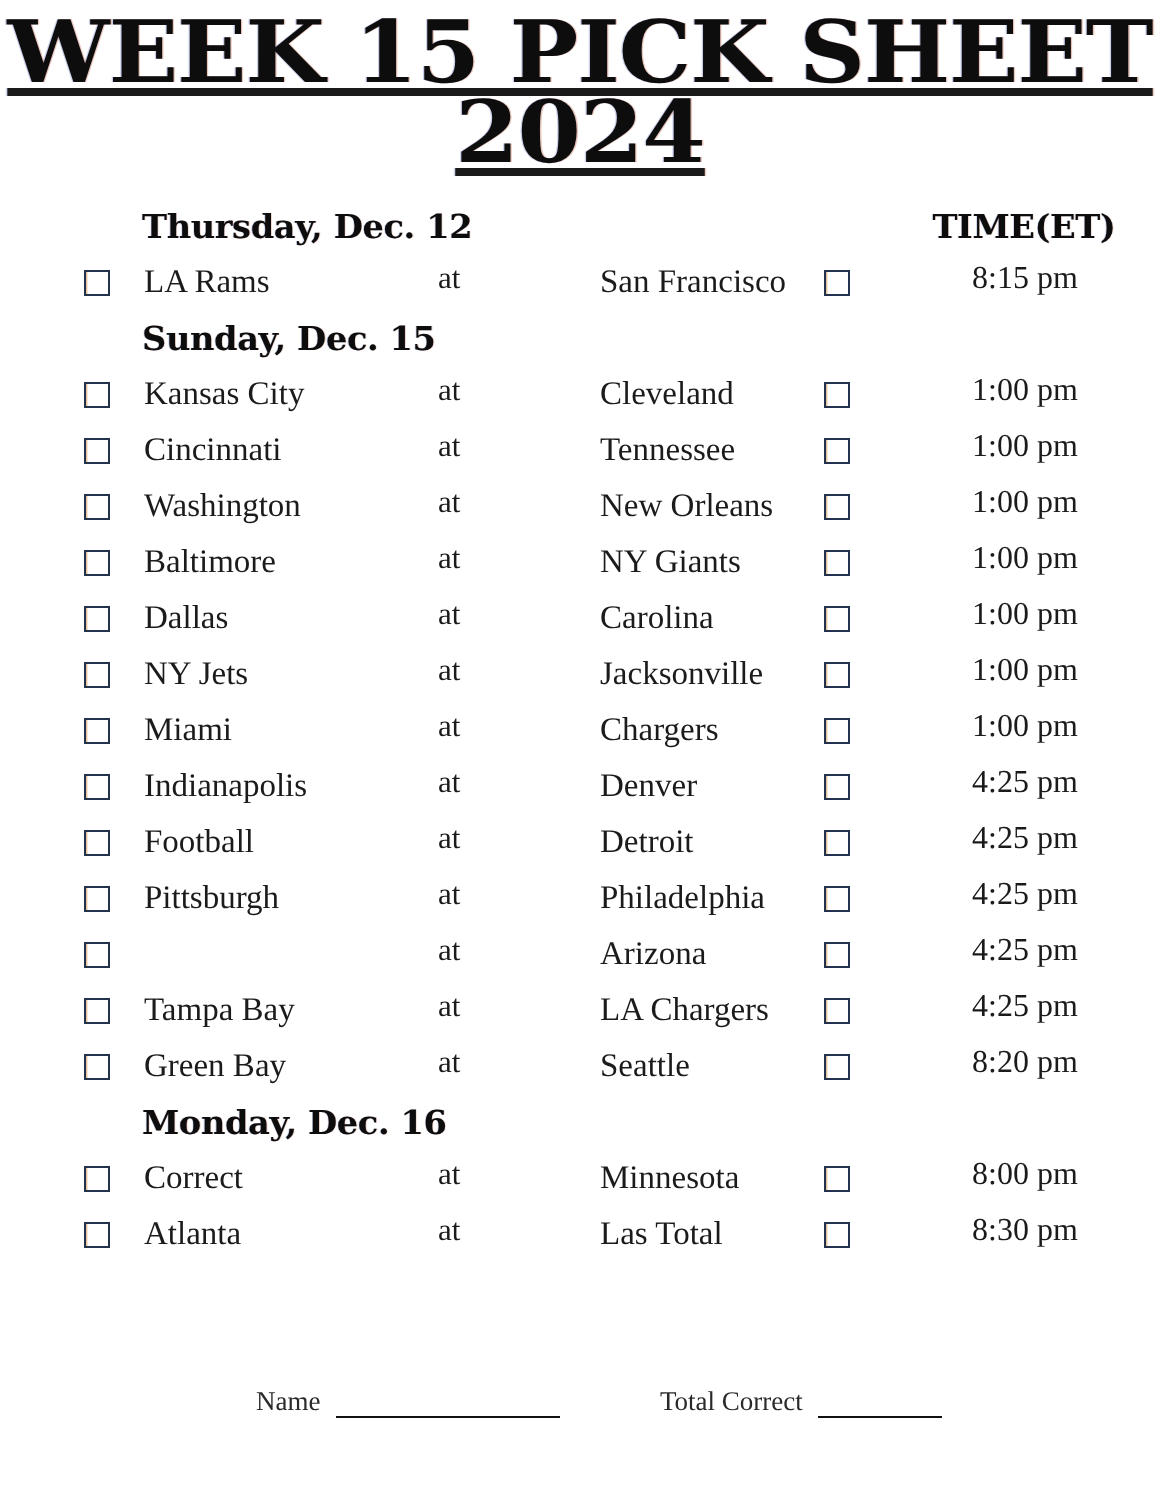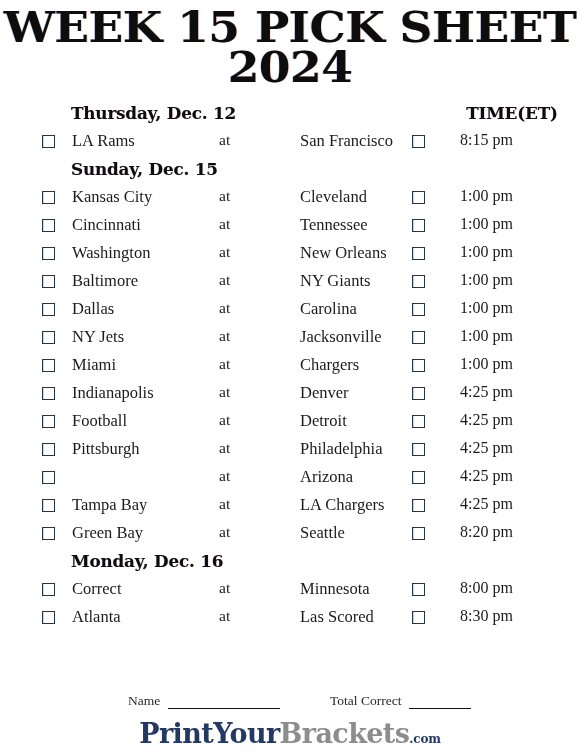--- a/index.html
+++ b/index.html
@@ -4,21 +4,21 @@
 <style>
   html,body{margin:0;padding:0;}
   body{
     width:580px;height:751px;
     background:#ffffff;
     font-family:"Liberation Serif", serif;
     color:#1a1a1a;
     overflow:hidden;
     position:relative;
   }
-  .sheet{position:relative;width:580px;height:751px;}
+  .sheet{position:relative;width:580px;height:751px;text-decoration:underline;}
 
   
   .title-block{
     text-align:center;
     padding-top:8px;
   }
   .title-line{
     font-family:"DejaVu Serif","Liberation Serif",serif;
     font-weight:bold;
     font-size:43px;
@@ -99,21 +99,21 @@
     position:absolute;
     left:219px;top:2px;
     font-size:15.5px;
     color:#1b1b1b;
   }
   .time{
     position:absolute;
     left:460px;
     width:105px;
     top:2px;
-    text-align:left;
+    text-align:center;
     font-size:16px;
     color:#1b1b1b;
     white-space:nowrap;
   }
 
   
   .tiebreaker{
     position:absolute;
     left:0;right:0;
     top:661px;
@@ -310,29 +310,26 @@
         <div class="team away">Correct</div>
         <div class="at">at</div>
         <div class="team home">Minnesota</div>
         <div class="cbox home"></div>
         <div class="time">8:00 pm</div>
       </div>
       <div class="row">
         <div class="cbox away"></div>
         <div class="team away">Atlanta</div>
         <div class="at">at</div>
-        <div class="team home">Las Scored</div>
+        <div class="team home">Las Total</div>
         <div class="cbox home"></div>
         <div class="time">8:30 pm</div>
       </div>
     </div>
 
 
   <div class="namerow">
     <span class="nm"><span>Name</span><span class="blank-line bl-name"></span></span>
     <span class="tc"><span>Total Correct</span><span class="blank-line bl-correct"></span></span>
   </div>
 
-  <div class="logo">
-    <span class="p1">PrintYour</span><span class="p2">Brackets</span><span class="p3">.com</span>
-  </div>
 
 </div>
 
 </body></html>

